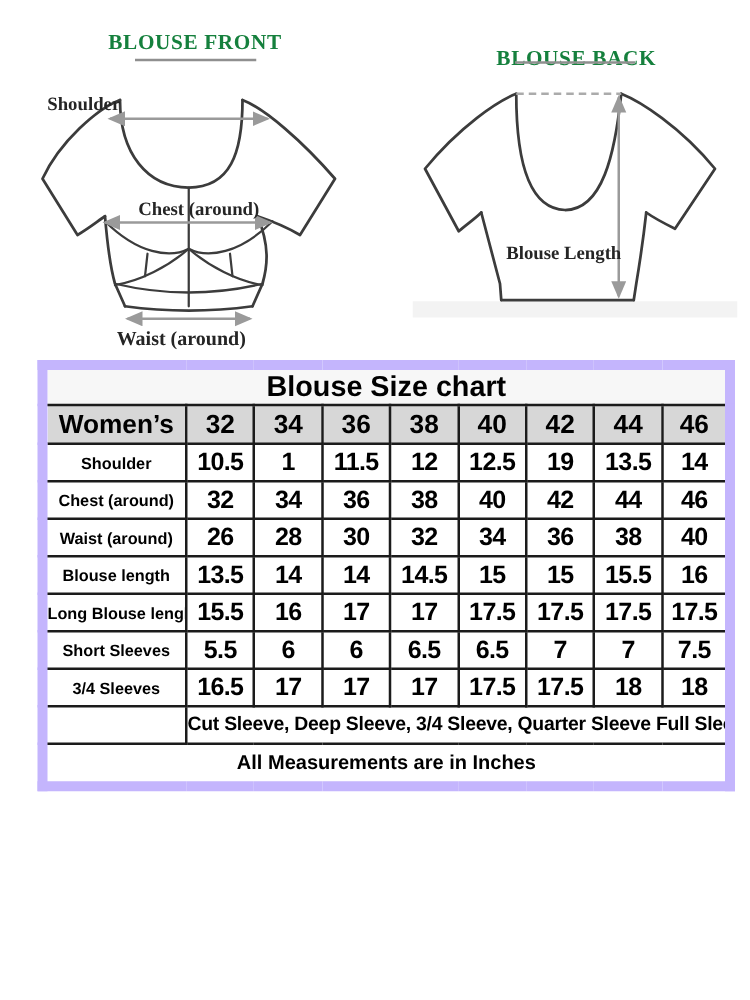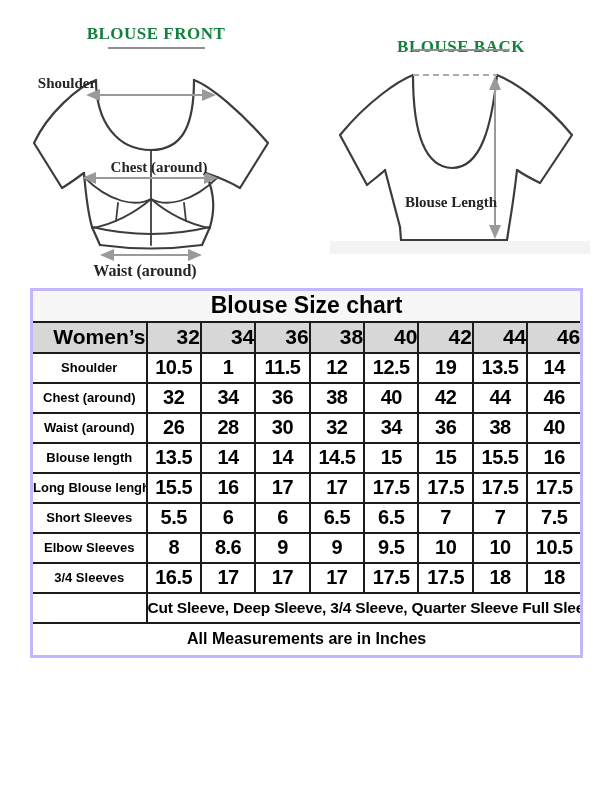--- a/index.html
+++ b/index.html
@@ -13,30 +13,30 @@
     font-family:"Liberation Serif",serif;font-weight:bold;font-size:17px;
     letter-spacing:.5px;color:#15803d;white-space:nowrap;
   }
   .title-underline{position:absolute;height:2px;background:#8f8f8f;}
   .diagram-svg{position:absolute;}
   .svg-label{font-family:"Liberation Serif",serif;font-weight:600;fill:#252525;}
   
   table.size-table{
     position:absolute;left:30px;top:288px;width:550px;
     border-collapse:collapse;table-layout:fixed;
-    border:3px solid #c4b5fd;
+    border:8px solid #c4b5fd;
   }
   table.size-table td{
     border:2px solid #1b1b1b;text-align:center;vertical-align:middle;
     padding:0;font-weight:bold;overflow:hidden;white-space:nowrap;
   }
   tr.title-row{height:32px;}
   tr.title-row td{background:#f7f7f7;font-size:23px;letter-spacing:0;}
   tr.sizes-row{height:31px;}
-  tr.sizes-row td{background:#d7d7d7;font-size:21px;text-align:right;}
+  tr.sizes-row td{background:#d7d7d7;font-size:21px;}
   tr.data-row{height:30px;}
   td.row-label{font-size:13px;}
   td.size-value-cell{font-size:20px;letter-spacing:-0.5px;}
   tr.note-row{height:30px;}
   tr.note-row td.note-cell{font-size:15.5px;letter-spacing:-0.2px;}
   tr.footer-row{height:34px;}
   tr.footer-row td{font-size:16px;}
 </style>
 </head>
 <body>
@@ -198,32 +198,20 @@
     <td class="size-value-cell">5.5</td>
           <td class="size-value-cell">6</td>
           <td class="size-value-cell">6</td>
           <td class="size-value-cell">6.5</td>
           <td class="size-value-cell">6.5</td>
           <td class="size-value-cell">7</td>
           <td class="size-value-cell">7</td>
           <td class="size-value-cell">7.5</td>
         </tr>
         <tr class="data-row">
-      <td class="row-label">Elbow Sleeves</td>
-
-    <td class="size-value-cell">8</td>
-          <td class="size-value-cell">8.6</td>
-          <td class="size-value-cell">9</td>
-          <td class="size-value-cell">9</td>
-          <td class="size-value-cell">9.5</td>
-          <td class="size-value-cell">10</td>
-          <td class="size-value-cell">10</td>
-          <td class="size-value-cell">10.5</td>
-        </tr>
-        <tr class="data-row">
       <td class="row-label">3/4 Sleeves</td>
 
     <td class="size-value-cell">16.5</td>
           <td class="size-value-cell">17</td>
           <td class="size-value-cell">17</td>
           <td class="size-value-cell">17</td>
           <td class="size-value-cell">17.5</td>
           <td class="size-value-cell">17.5</td>
           <td class="size-value-cell">18</td>
           <td class="size-value-cell">18</td>

